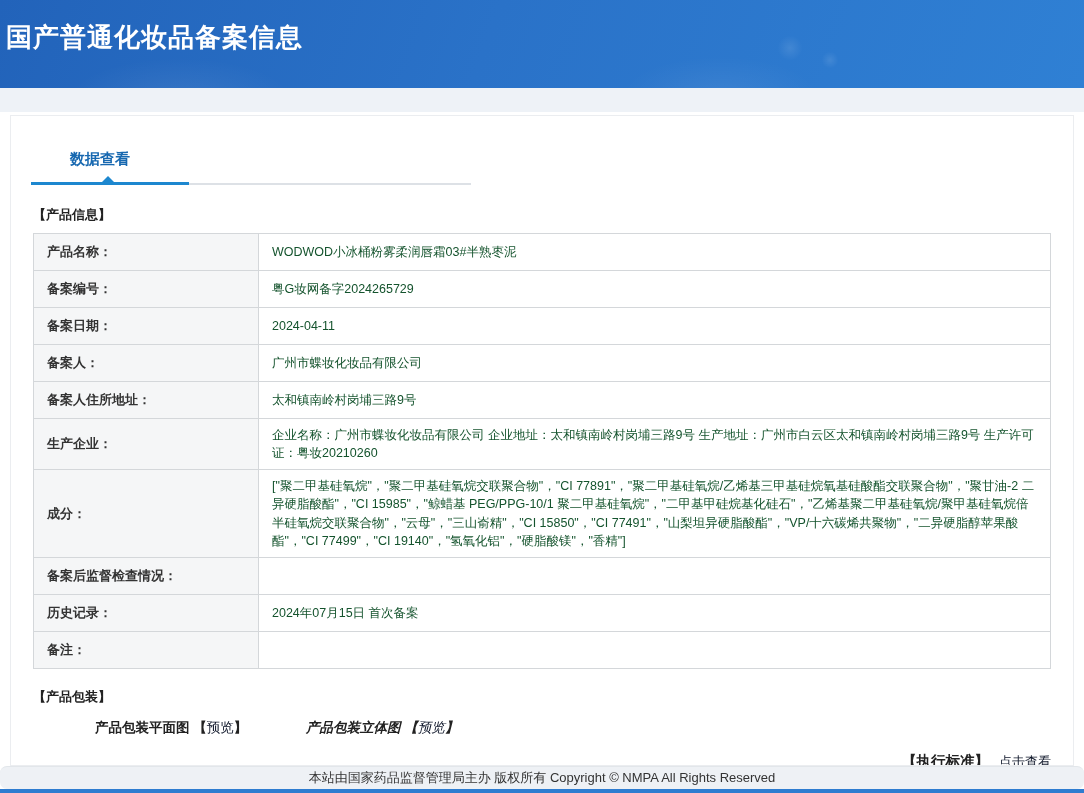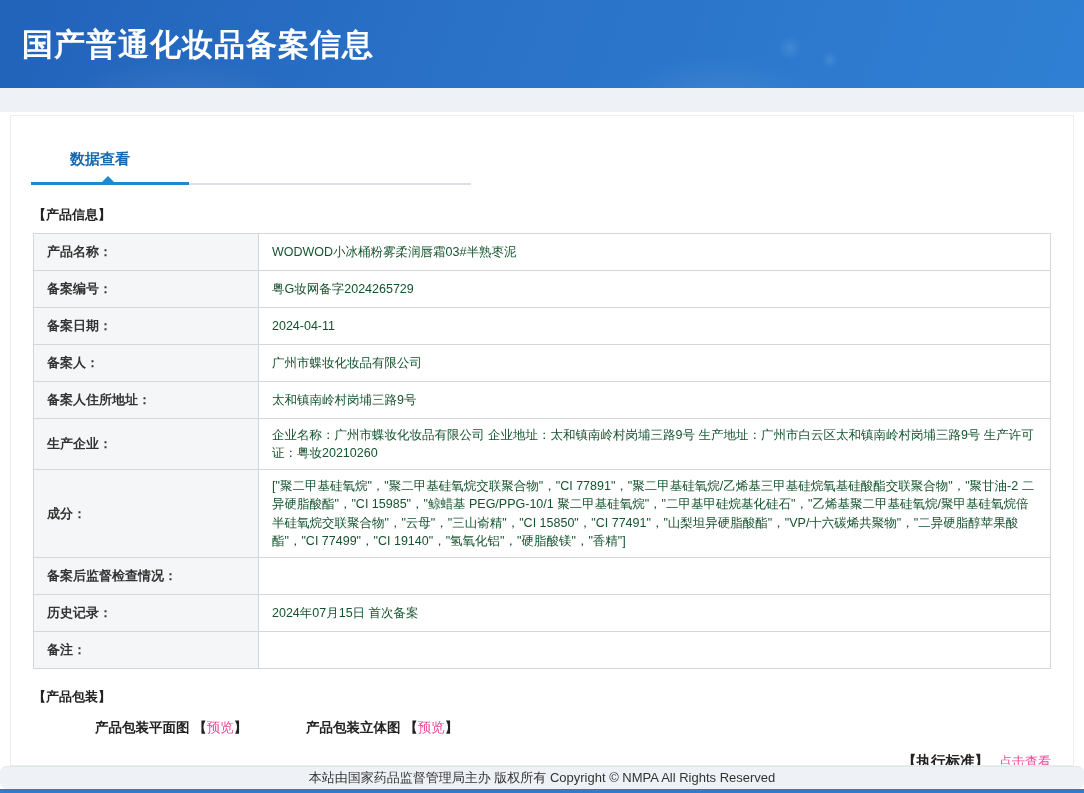--- a/index.html
+++ b/index.html
@@ -20,24 +20,24 @@
     flex: 0 0 88px;
     position: relative;
     background:
       radial-gradient(circle 18px at 790px 48px, rgba(255,255,255,0.10), rgba(255,255,255,0) 70%),
       radial-gradient(circle 12px at 830px 60px, rgba(255,255,255,0.10), rgba(255,255,255,0) 70%),
       radial-gradient(ellipse 140px 55px at 720px 95px, rgba(255,255,255,0.07), rgba(255,255,255,0) 70%),
       radial-gradient(ellipse 160px 60px at 180px 100px, rgba(255,255,255,0.08), rgba(255,255,255,0) 70%),
       linear-gradient(110deg, #2263ba 0%, #2a72c8 45%, #2f80d4 100%);
   }
   .header h1 {
-    margin: 16px;
-    padding: 8px 0 0 6px;
+    margin: 0;
+    padding: 20px 0 0 6px;
     color: #ffffff;
-    font-size: 31px;
+    font-size: 26px;
     font-weight: bold;
     letter-spacing: 1px;
   }
   .subheader {
     height: 24px;
     flex: 0 0 24px;
     background: #eef2f7;
   }
 
   
@@ -134,25 +134,25 @@
     word-break: break-all;
   }
 
   
   .packaging-line {
     margin: 13px 0 0 62px;
     font-size: 13.5px;
     color: #222;
   }
   .pack-group { display: inline-block; }
-  .pack-group + .pack-group { margin-left: 55px; }
+  .pack-group + .pack-group { margin-left: 55px; font-style: italic; }
   .pack-label { font-weight: bold; color: #222; }
   .bracket { color: #222; font-weight: bold; }
   a.link {
-    color: #ec4899;
+    color: #0f172a;
     text-decoration: none;
     cursor: pointer;
     font-size: 13.5px;
     margin-top: 36px;
   }
   .inline-section {
     margin: 15px 0 0;
     font-size: 14.5px;
     text-align: right;
   }

